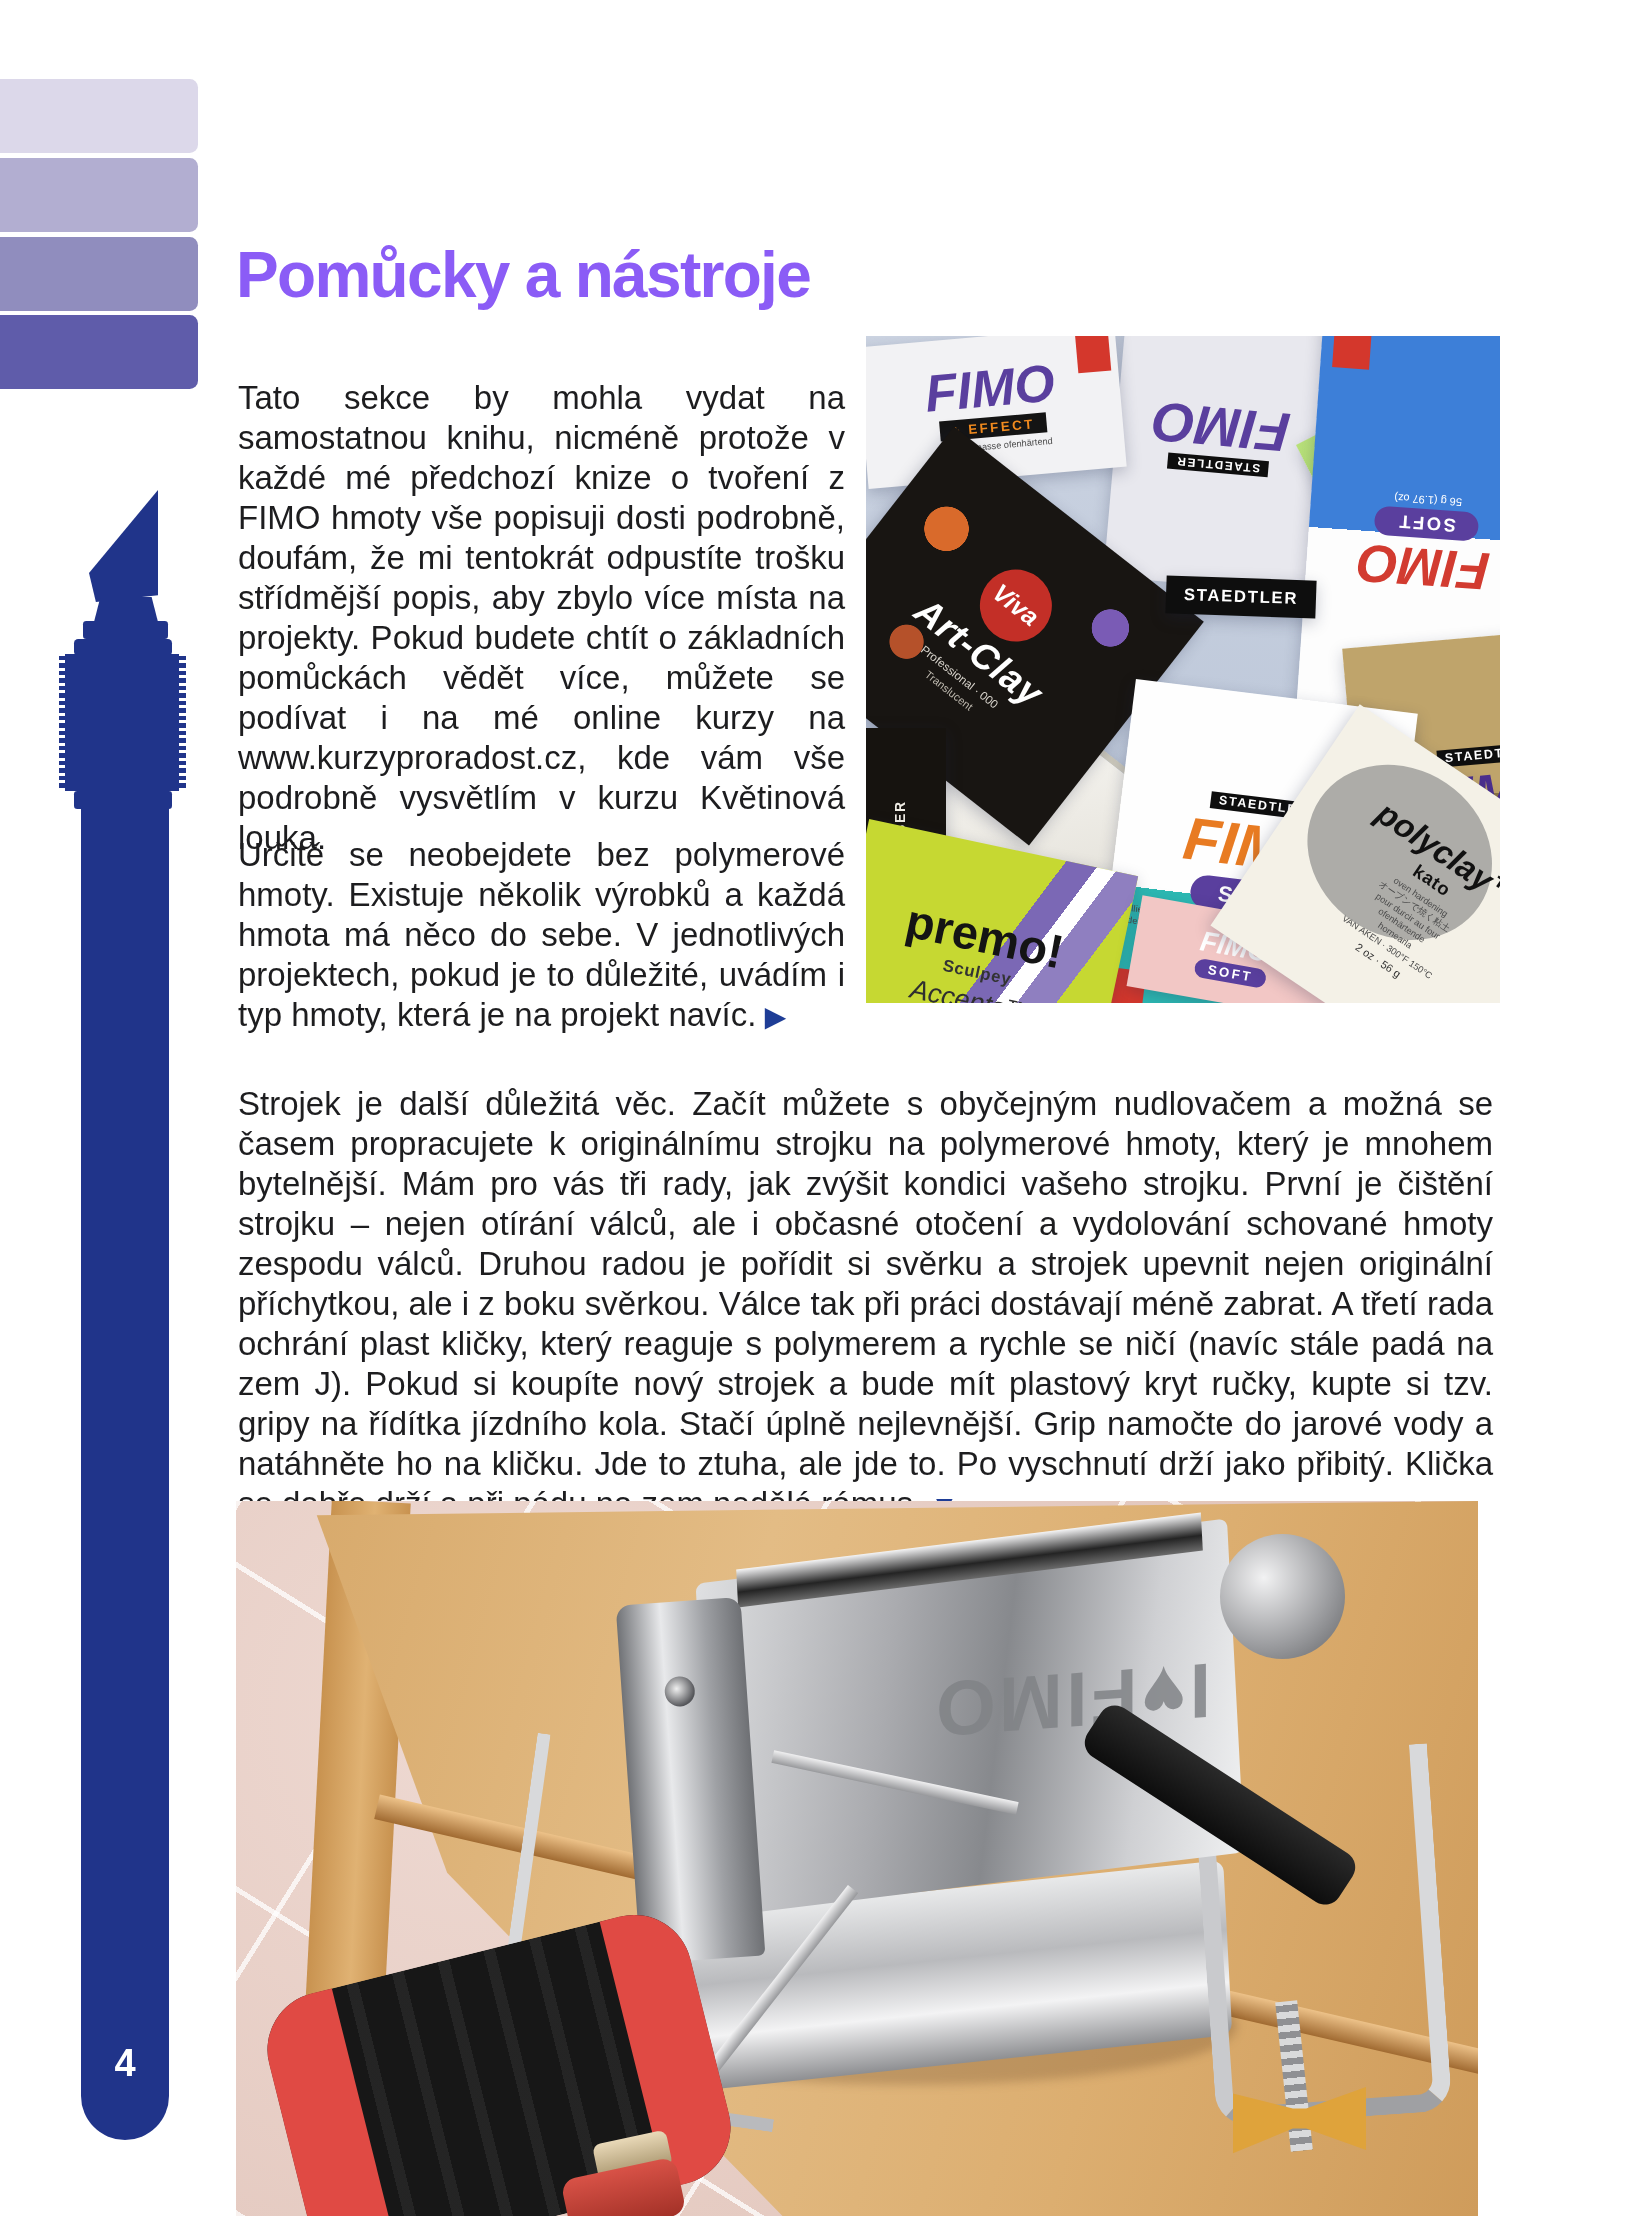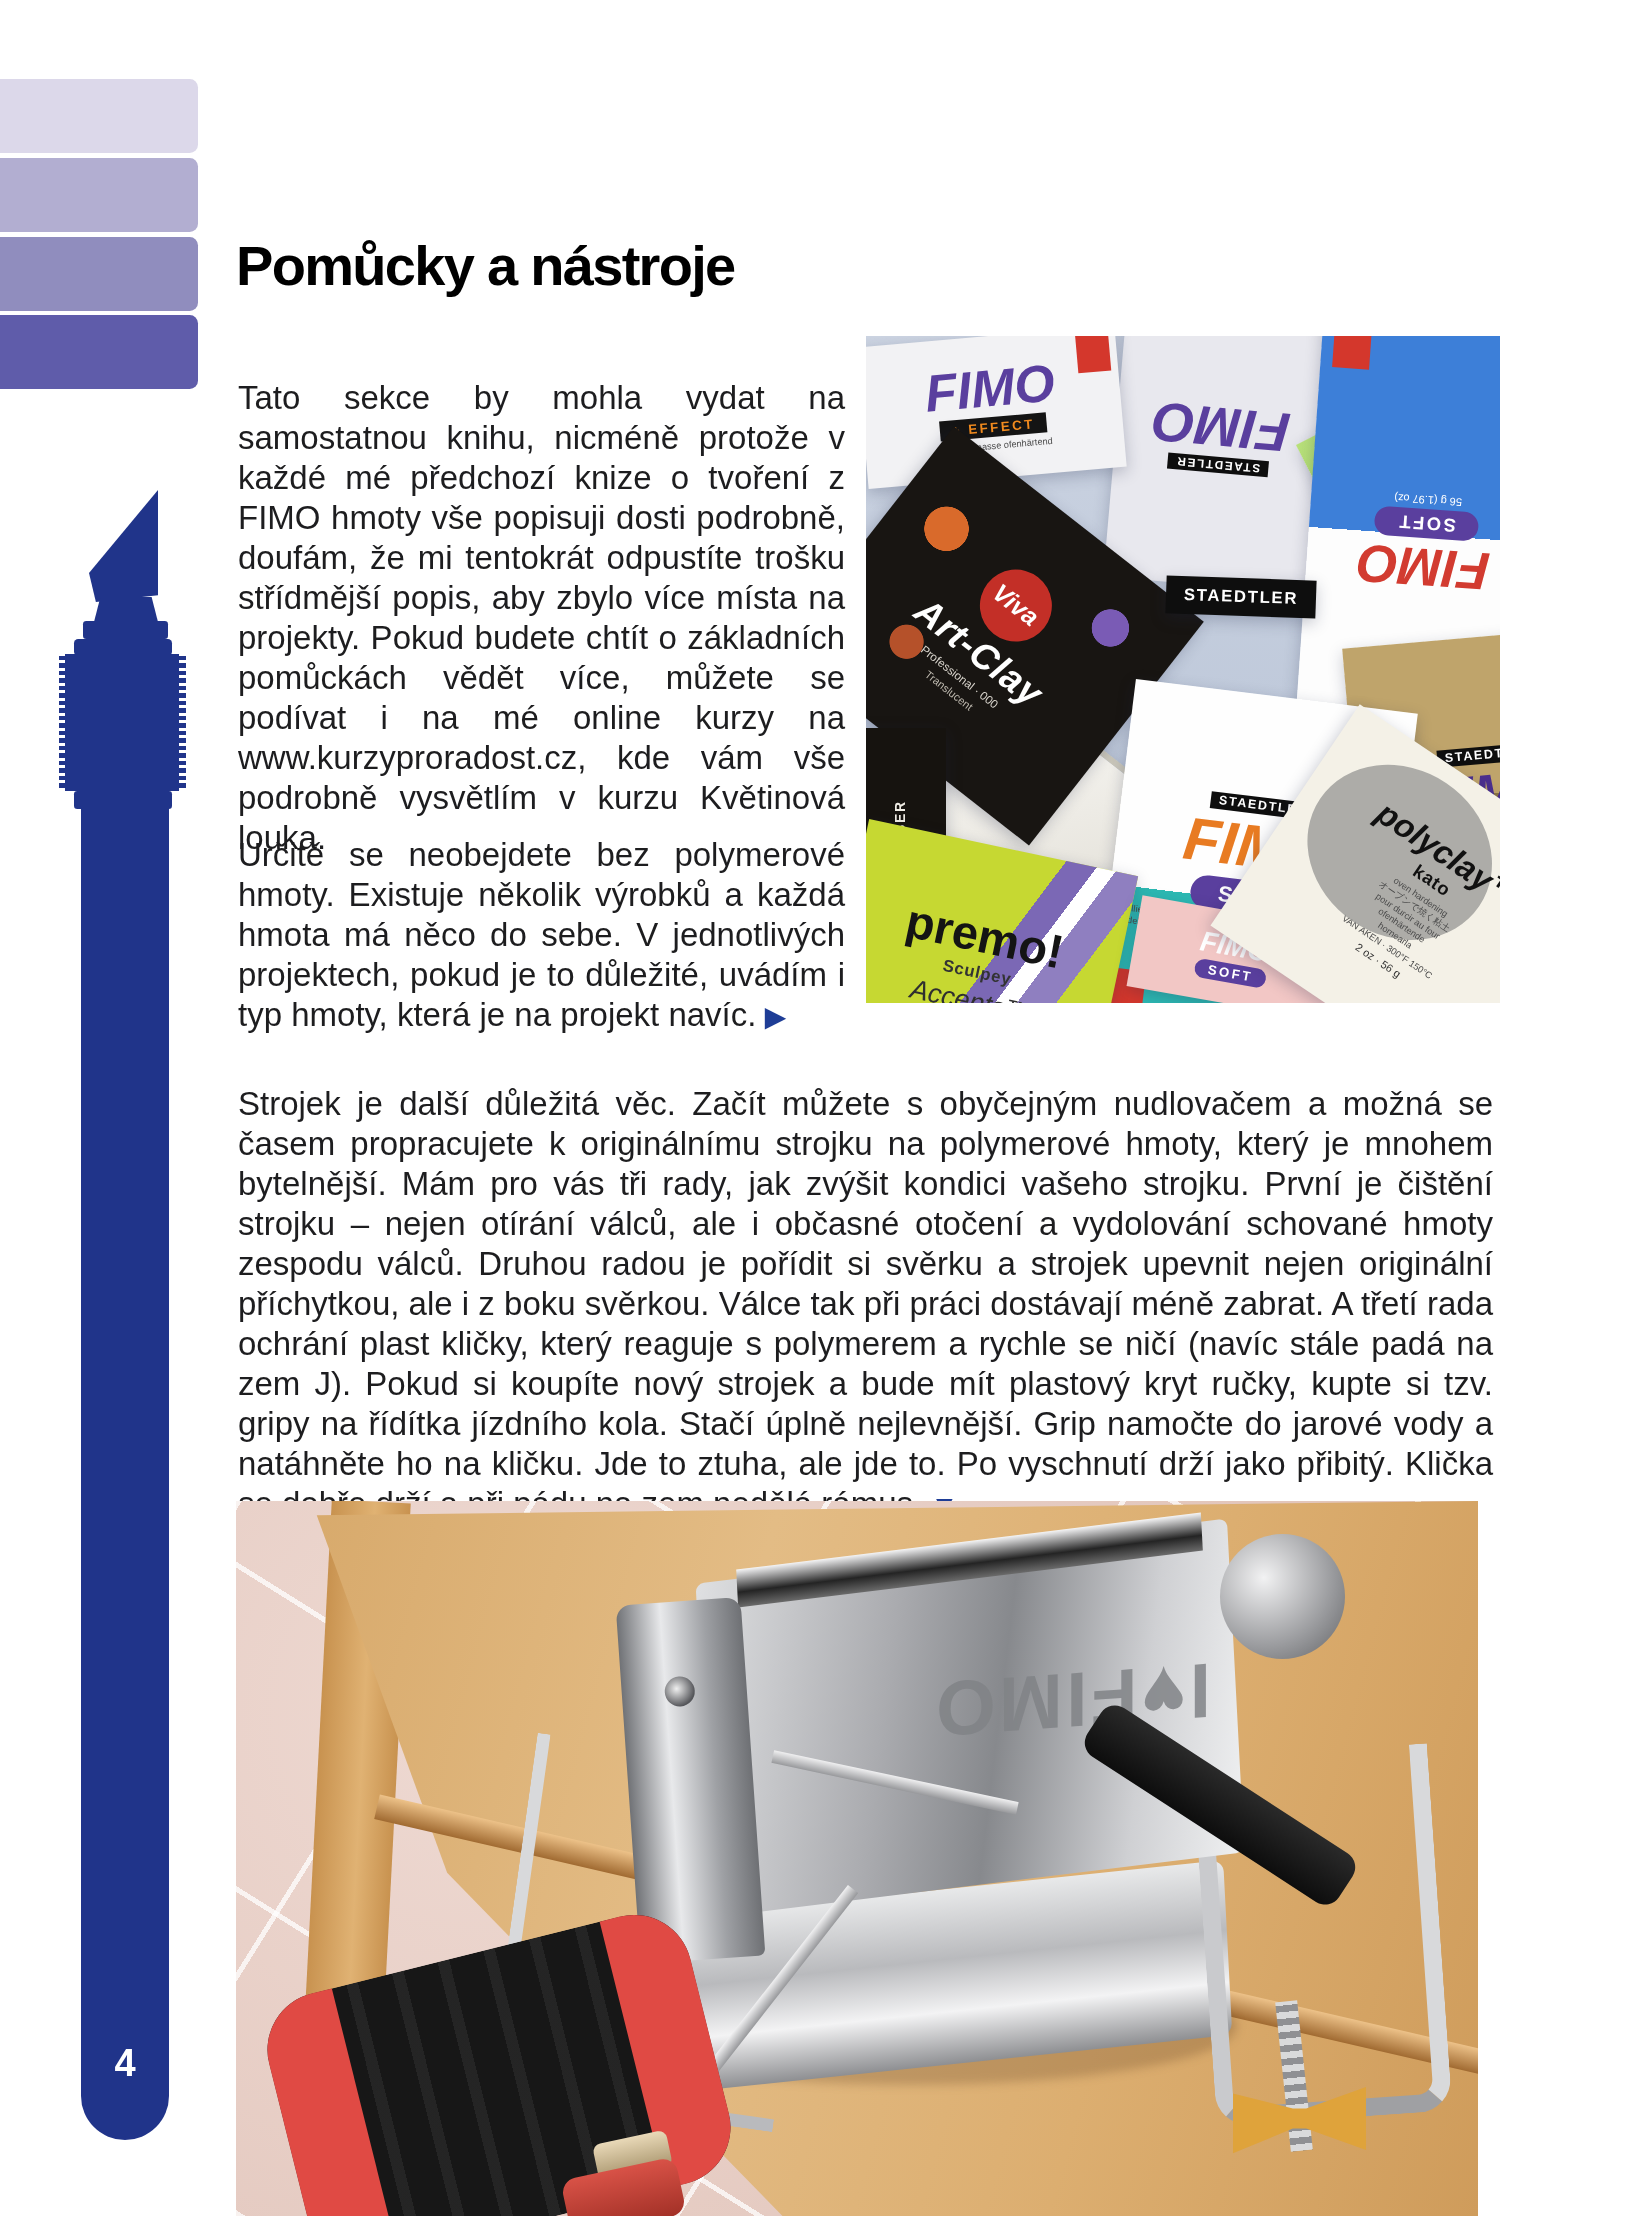--- a/index.html
+++ b/index.html
@@ -25,22 +25,22 @@
   .kn-teeth{position:absolute;width:6.7px;top:656px;height:133px;
             background:repeating-linear-gradient(180deg,#20348a 0 4.2px,transparent 4.2px 7.5px);}
   .kn-teeth-l{left:59px;} .kn-teeth-r{left:179px;}
   .kn-collar-c{left:74px;top:791px;width:98px;height:18.4px;border-radius:3.3px;}
   .kn-step{left:81px;top:809px;width:88px;height:13.3px;}
   .kn-handle{left:81px;top:822px;width:88px;height:1318px;border-radius:0 0 44px 44px;}
   .page-number{position:absolute;left:81px;top:2042px;width:88px;text-align:center;
                color:#ffffff;font-size:38px;font-weight:bold;}
 
   
-  .title{position:absolute;left:236px;top:195px;font-size:56px;letter-spacing:-1.7px;
-         color:#000000;white-space:nowrap;}
+  .title{position:absolute;left:236px;top:195px;font-size:64px;letter-spacing:-1.7px;
+         color:#8b5cf6;white-space:nowrap;}
   .para{position:absolute;text-align:justify;font-size:33px;line-height:40px;color:#1d1d1f;}
   .para-1{left:238px;top:345px;width:607px;}
   .para-2{left:238px;top:802px;width:607px;}
   .para-3{left:238px;top:1051px;width:1255px;}
   .tri{color:#1e3d96;font-size:28px;padding-left:8.3px;}
 
   
   .clay-photo{position:absolute;left:866px;top:336px;width:634px;height:667px;overflow:hidden;
               background:linear-gradient(180deg,#ccd4e2 0%,#c0cadb 55%,#b4c0d2 100%);}
   .pkg{position:absolute;display:flex;flex-direction:column;align-items:center;

